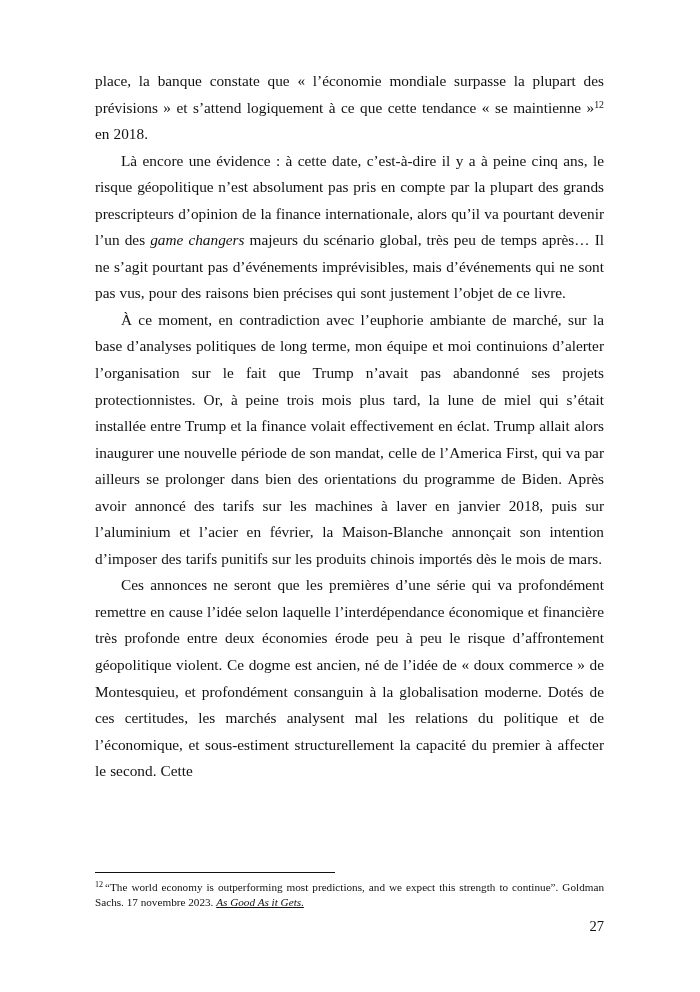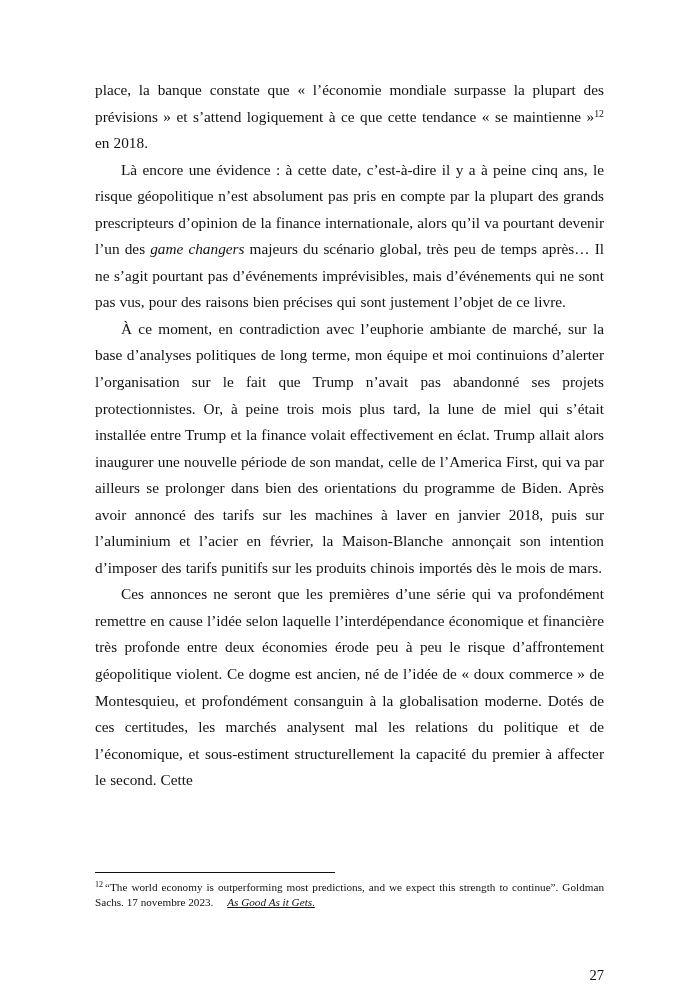--- a/index.html
+++ b/index.html
@@ -16,21 +16,21 @@
     position: relative;
     width: 700px;
     height: 992px;
     background: #ffffff;
     box-sizing: border-box;
     overflow: hidden;
   }
   .text-block {
     position: absolute;
     left: 95px;
-    top: 77px;
+    top: 68px;
     width: 509px;
   }
   .para {
     margin: 0;
     font-size: 15.3px;
     line-height: 26.55px;
     text-align: justify;
     text-justify: inter-word;
     text-indent: 26px;
     hyphens: none;
@@ -70,26 +70,25 @@
   }
   .footnote sup.fn-num {
     font-size: 0.72em;
     line-height: 0;
     vertical-align: 0.5em;
     margin-right: 2px;
   }
   .footnote .cite {
     font-style: italic;
     text-decoration: underline;
-    margin-left: 11px;
   }
   .page-number {
     position: absolute;
     left: 95px;
-    top: 965px;
+    top: 916px;
     width: 509px;
     text-align: right;
     font-size: 14.6px;
     line-height: 20px;
   }
 </style>
 </head>
 <body>
 
 <div class="page">

